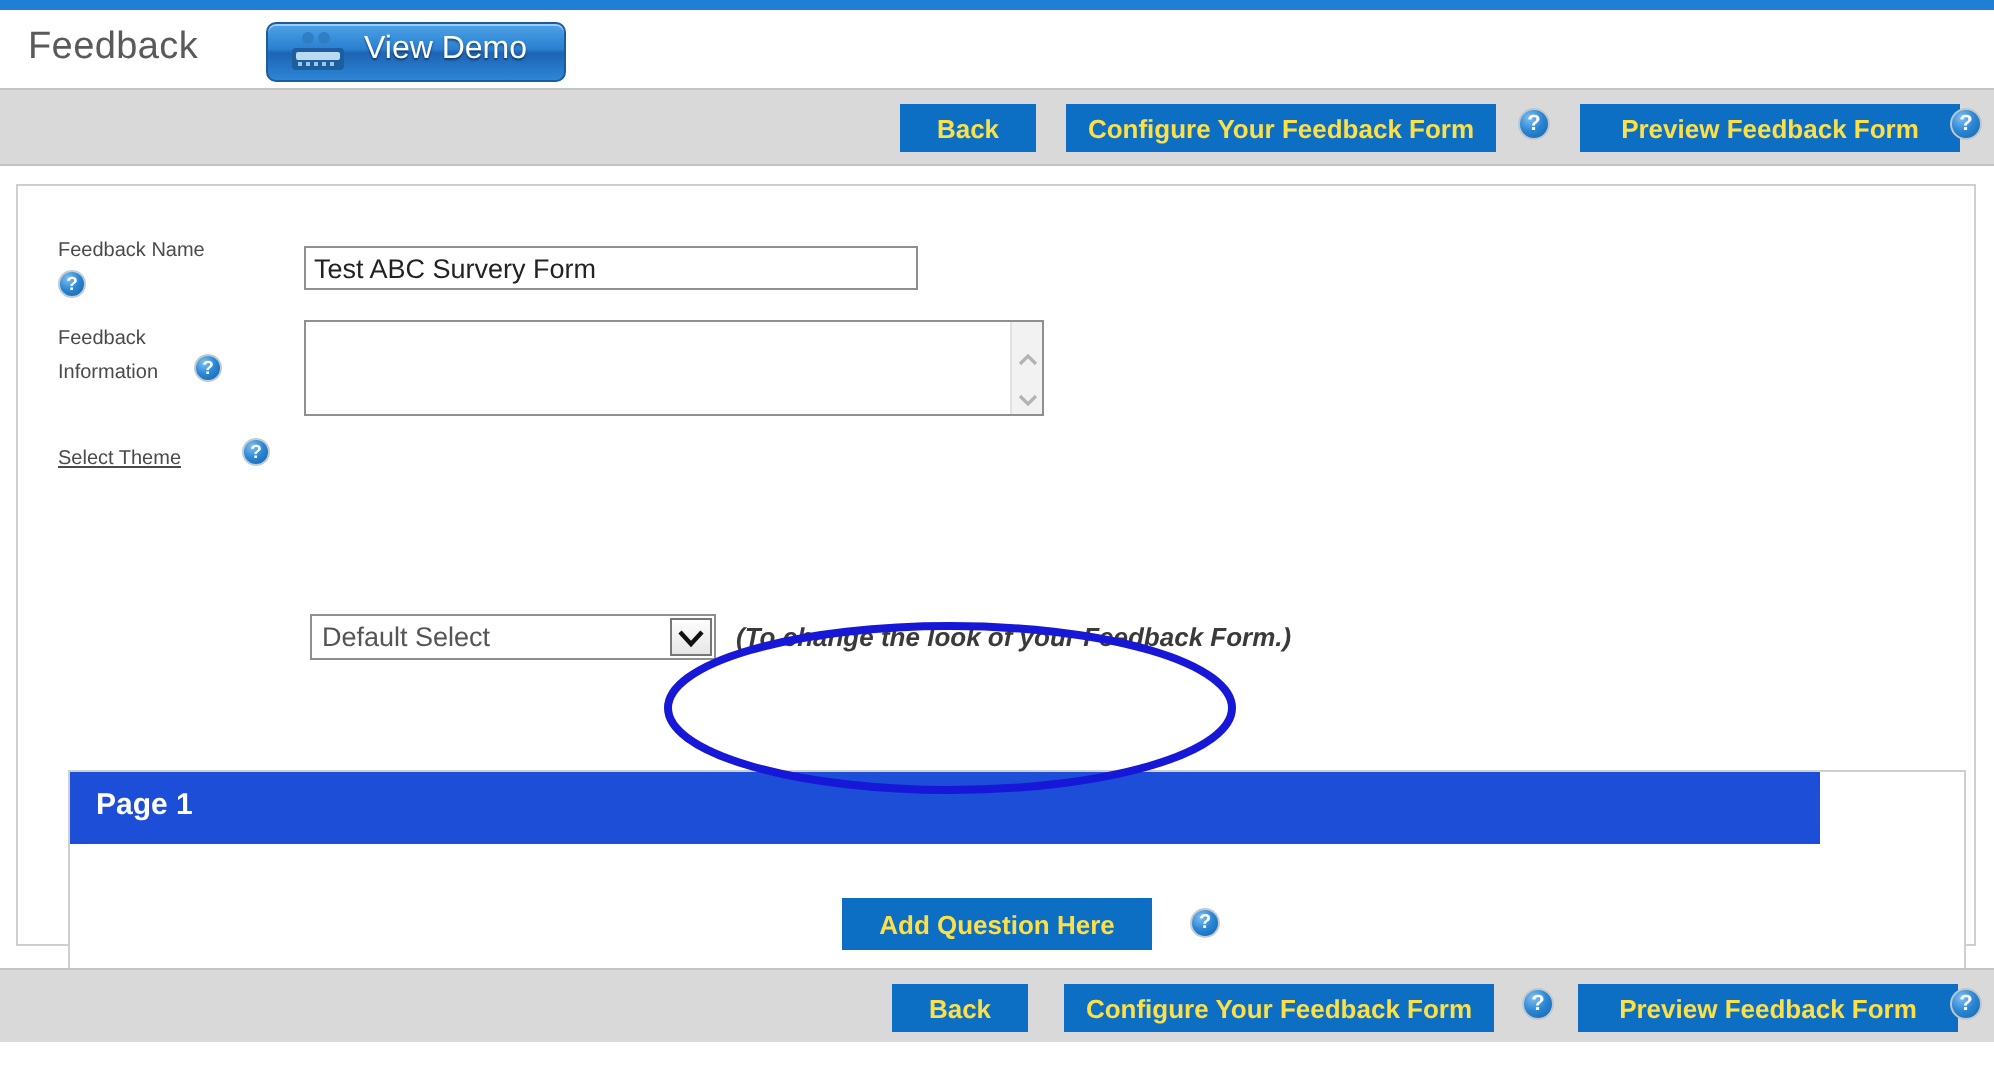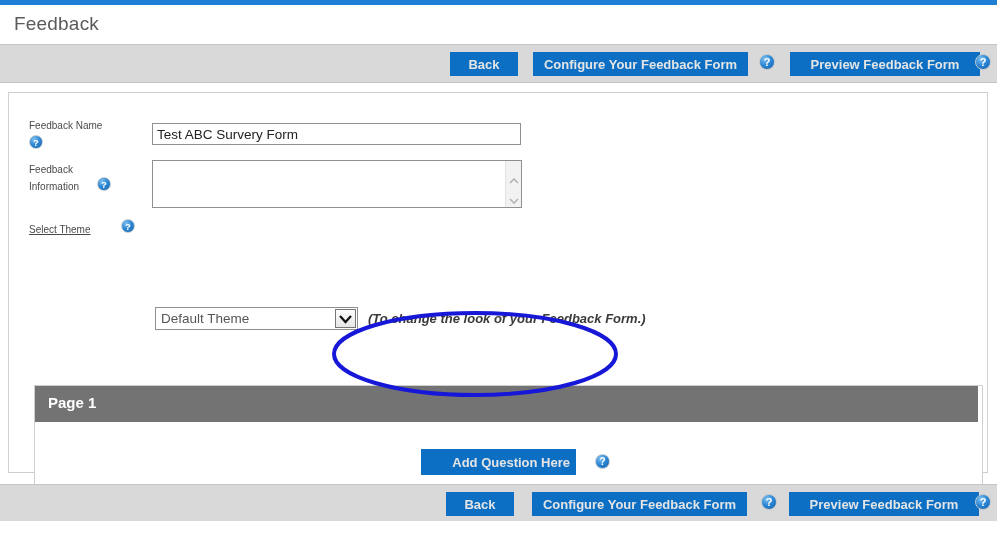--- a/index.html
+++ b/index.html
@@ -70,21 +70,21 @@
     background: #d9d9d9;
     border-top: 1px solid #c4c4c4;
     border-bottom: 1px solid #c4c4c4;
   }
   .toolbar.top { top: 44px; }
   .toolbar.bottom { top: 484px; }
 
   .btn-blue {
     position: absolute;
     background: #0c6fc4;
-    color: #e5e5e5;
+    color: #fde047;
     font-size: 13px;
     font-weight: bold;
     text-align: center;
     border: none;
     height: 24px;
     line-height: 24px;
     cursor: pointer;
     white-space: nowrap;
     font-family: "Liberation Sans", sans-serif;
   }
@@ -170,21 +170,21 @@
     line-height: 13px;
     font-family: "Liberation Sans", sans-serif;
   }
   .hi-name  { left: 20px;  top: 42px; }
   .hi-info  { left: 88px;  top: 84px; }
   .hi-theme { left: 112px; top: 126px; }
 
   .txt-input {
     position: absolute;
     left: 143px; top: 30px;
-    width: 369px; height: 22px;
+    width: 307px; height: 22px;
     border: 1px solid #8f8f8f;
     background: #ffffff;
     font-size: 13.5px;
     color: #222;
     padding: 0 4px;
     box-sizing: border-box;
     font-family: "Liberation Sans", sans-serif;
     outline: none;
   }
 
@@ -271,37 +271,36 @@
     position: absolute;
     left: 25px; top: 292px;
     width: 949px; height: 159px;
     border: 1px solid #cfcfcf;
     background: #ffffff;
     box-sizing: border-box;
   }
   .page-header {
     position: absolute;
     left: 0; top: 0;
-    width: 943px; height: 36px;
-    background: #737373;
+    width: 875px; height: 36px;
+    background: #1d4ed8;
   }
   .page-header-text {
     position: absolute;
     left: 13px; top: 8px;
     font-size: 15px;
     font-weight: bold;
     color: #ffffff;
   }
   .add-question-btn {
     position: absolute;
     left: 386px; top: 63px;
     width: 155px; height: 26px;
     line-height: 26px;
     font-size: 13px;
-    text-align: right;
   }
   .hi-addq {
     position: absolute;
     left: 560px; top: 68px;
     width: 15px; height: 15px;
   }
   .hi-addq::after { line-height: 14px; width: 13px; font-size: 10px; }
 
   .add-page-btn {
     position: absolute;
@@ -329,20 +328,36 @@
   }
 </style>
 </head>
 <body>
 
 <div class="top-strip"></div>
 
 <div class="header-row">
   <div class="page-title">Feedback</div>
 
+  <div class="view-demo-btn">
+    <span class="demo-icon">
+      <svg width="32" height="21" viewBox="0 0 32 21">
+        <circle cx="10" cy="3" r="3" fill="#2f7ec4"></circle>
+        <circle cx="18" cy="3" r="3" fill="#2f7ec4"></circle>
+        <rect x="2" y="8" width="26" height="11" rx="2" fill="#1d5f9e"></rect>
+        <rect x="4" y="10" width="22" height="4" rx="1" fill="#bcd9f2"></rect>
+        <rect x="5" y="15" width="2" height="2" fill="#9ec6e8"></rect>
+        <rect x="9" y="15" width="2" height="2" fill="#9ec6e8"></rect>
+        <rect x="13" y="15" width="2" height="2" fill="#9ec6e8"></rect>
+        <rect x="17" y="15" width="2" height="2" fill="#9ec6e8"></rect>
+        <rect x="21" y="15" width="2" height="2" fill="#9ec6e8"></rect>
+      </svg>
+    </span>
+    <span class="label">View Demo</span>
+  </div>
 </div>
 
 <div class="toolbar top">
   <button class="btn-blue tb-back">Back</button>
   <button class="btn-blue tb-config">Configure Your Feedback Form</button>
   <span class="help-icon help-a"></span>
   <button class="btn-blue tb-prev">Preview Feedback Form</button>
   <span class="help-icon help-b"></span>
 </div>
 
@@ -369,21 +384,21 @@
             <polyline points="1,1 5,5 9,1" fill="none" stroke="#b3b3b3" stroke-width="1.6"></polyline>
           </svg>
       </span>
     </div>
   </div>
 
   <div class="lbl lbl-theme">Select Theme</div>
   <span class="help-inline hi-theme"></span>
 
   <div class="select-box">
-    <span class="select-text">Default Theme</span>
+    <span class="select-text">Default Select</span>
     <span class="select-arrow-btn">
       <svg width="19" height="17" viewBox="0 0 19 17">
           <polyline points="4,6 9.5,12 15,6" fill="none" stroke="#111" stroke-width="2.2"></polyline>
         </svg>
     </span>
   </div>
   <div class="theme-note">(To change the look of your Feedback Form.)</div>
 
   <div class="page-panel">
     <div class="page-header">

